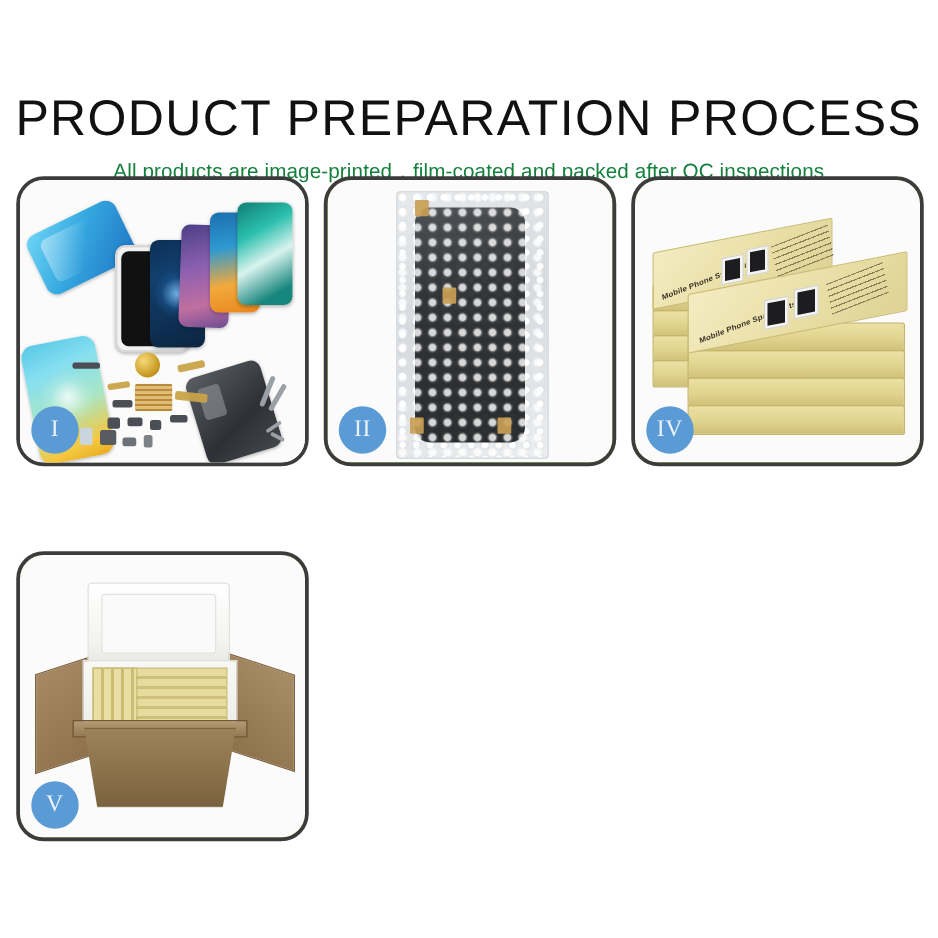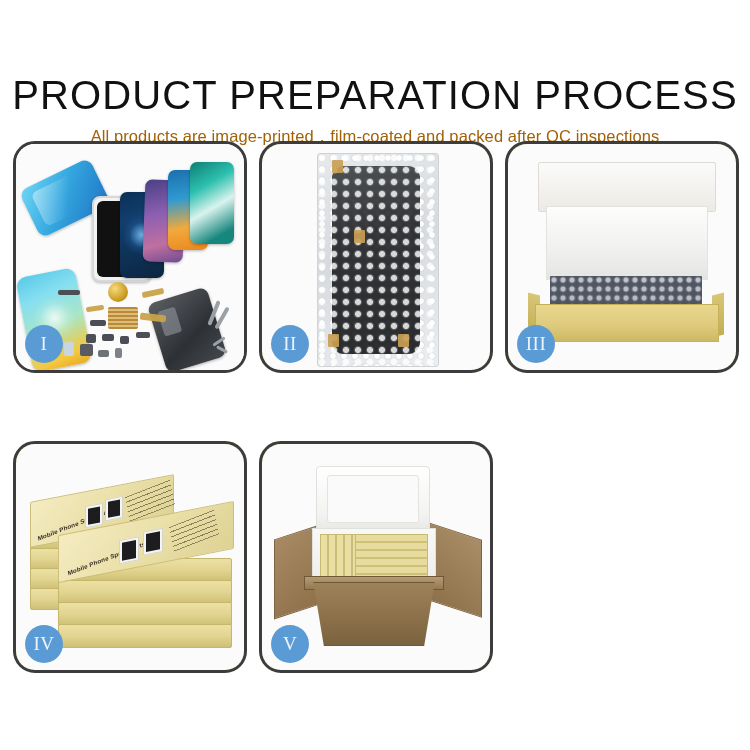--- a/index.html
+++ b/index.html
@@ -40,21 +40,21 @@
     color: #111111;
     line-height: 1.05;
     white-space: nowrap;
   }
   .subtitle {
     margin: 0;
     padding-top: 10px;
     font-family: "Liberation Sans", sans-serif;
     font-size: 16.5px;
     font-weight: 400;
-    color: #a16207;
+    color: #15803d;
     letter-spacing: 0.1px;
     white-space: nowrap;
   }
 
   
   .grid {
     position: absolute;
     left: 13px;
     top: 141px;
     width: 726px;
@@ -437,31 +437,20 @@
         <div class="inner"></div>
         <div class="bubbles"></div>
         <div class="tape" style="left:70px;top:16px;"></div>
         <div class="tape" style="left:92px;top:86px;"></div>
         <div class="tape" style="left:66px;top:190px;"></div>
         <div class="tape" style="left:136px;top:190px;"></div>
       </div>
       <div class="badge">II</div>
     </div>
 
-    <div class="panel p3">
-      <div class="panel-stage">
-        <div class="box-lid"></div>
-        <div class="foam"></div>
-        <div class="bubble-layer"></div>
-        <div class="box-side-l"></div>
-        <div class="box-side-r"></div>
-        <div class="box-front"></div>
-      </div>
-      <div class="badge">III</div>
-    </div>
 
     <div class="panel p4">
       <div class="panel-stage">
         <div class="stack">
 
           <div class="bx" style="left:2px;top:62px;width:118px;height:20px;"></div>
           <div class="bx" style="left:2px;top:82px;width:118px;height:20px;"></div>
           <div class="bx" style="left:2px;top:102px;width:118px;height:20px;"></div>
           <div class="bx" style="left:2px;top:122px;width:118px;height:20px;"></div>
 

